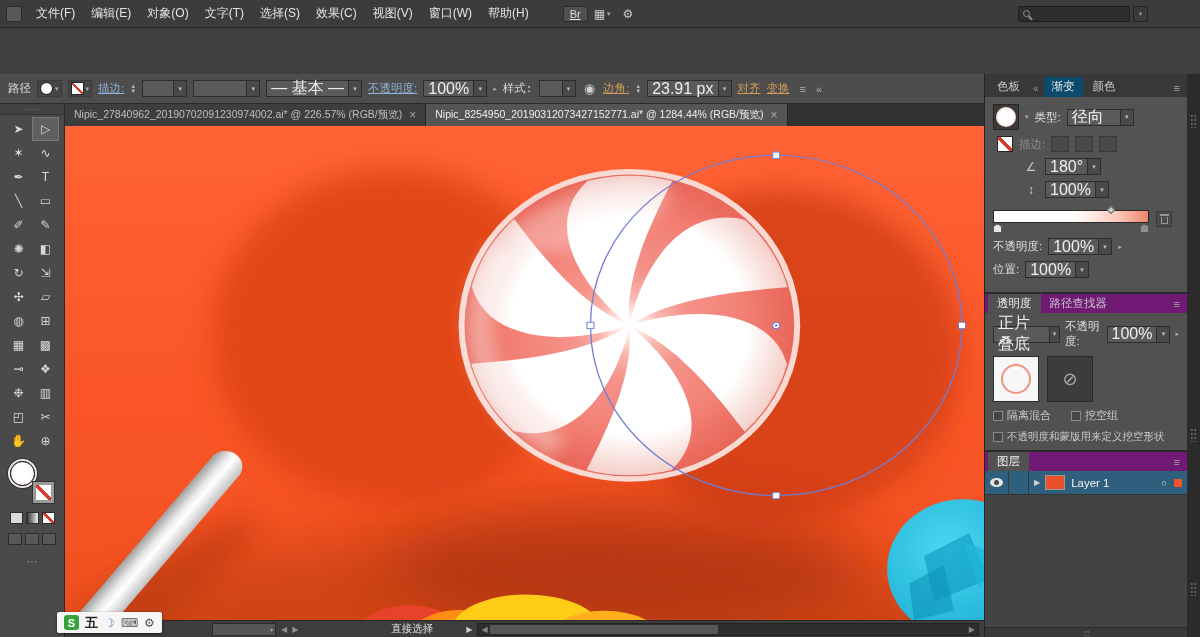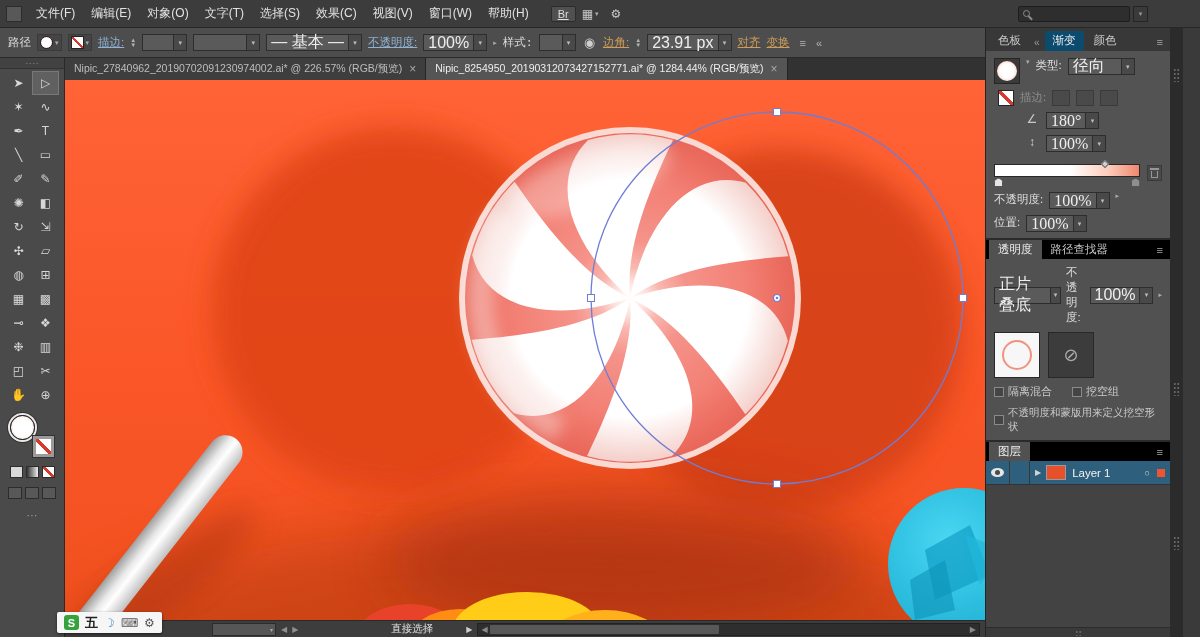--- a/index.html
+++ b/index.html
@@ -1,24 +1,24 @@
 <!DOCTYPE html>
 <html><head>
 <meta charset="utf-8">
 <style>
   * { box-sizing: border-box; margin: 0; padding: 0; }
   html,body { width:1200px; height:637px; overflow:hidden; }
   body { font-family:"Liberation Sans","DejaVu Sans",sans-serif; font-size:12px; color:#cccccc; background:#3f3f3f; user-select:none; }
-  .app { width:1200px; height:637px; display:flex; flex-direction:column; position:relative; }
+  .app { width:1200px; height:637px; display:flex; flex-direction:column; position:relative;gap:46px; }
 
   
   .menubar { flex:0 0 28px; background:#3c3c3c; border-bottom:1px solid #272727; display:flex; align-items:center; padding:0 6px; }
   .app-icon { width:16px; height:16px; background:#585858; border:1px solid #2c2c2c; margin-right:6px; }
   .menu-item { padding:3px 8px; color:#e2e2e2; font-size:12px; white-space:nowrap; }
-  .br-btn { margin-left:14px; padding:1px 6px; background:#505050; border:1px solid #2c2c2c; border-radius:2px; color:#ddd; font-size:11px;text-decoration:underline; }
+  .br-btn { margin-left:26px; padding:1px 6px; background:#505050; border:1px solid #2c2c2c; border-radius:2px; color:#ddd; font-size:11px;text-decoration:underline; }
   .icon-btn { display:flex; align-items:center; gap:2px; padding:2px 6px; color:#c8c8c8; font-size:12px; }
   .tiny-arw { font-size:7px; color:#aaa; }
   .search { margin-left:auto; display:flex; align-items:center; gap:3px; margin-right:46px; }
   .search-field { width:112px; height:16px; background:#2e2e2e; border:1px solid #1e1e1e; border-radius:2px; display:flex; align-items:center; padding:0 4px; gap:4px; }
   .mag { width:7px; height:7px; border:1.5px solid #8d8d8d; border-radius:50%; position:relative; flex:0 0 auto; }
   .mag::after { content:''; position:absolute; width:5px; height:1.5px; background:#8d8d8d; transform:rotate(45deg); right:-4px; bottom:-2px; }
   .search-input { flex:1; color:#ddd; font-size:11px; }
   .search-dd { width:15px; height:16px; background:#3a3a3a; border:1px solid #242424; color:#999; font-size:7px; display:flex; align-items:center; justify-content:center; }
 
   
@@ -87,52 +87,52 @@
 
   
   .ime { position:absolute; left:57px; bottom:4px; height:21px; background:#f6f6f6; border-radius:2px; box-shadow:0 1px 3px rgba(0,0,0,.55); display:flex; align-items:center; gap:6px; padding:0 7px; z-index:30; }
   .ime-s { width:15px; height:15px; background:#35a33c; color:#fff; border-radius:3px; font-weight:bold; font-size:11px; display:flex; align-items:center; justify-content:center; }
   .ime-mode { color:#222; font-size:13px; font-weight:bold; }
   .ime-ico { font-size:12px; color:#555; }
   .ime-ico.blue { color:#3a78c3; }
 
   
   .right-panel { flex:0 0 215px; display:flex; background:#3a3a3a; border-left:1px solid #242424; }
-  .panel-col { width:184px; display:flex; flex-direction:column; min-height:0; }
+  .panel-col { width:202px; display:flex; flex-direction:column; min-height:0; }
   .dock-edge { width:13px; background:#2b2b2b; display:flex; flex-direction:column; align-items:center; }
   .grip { width:7px; height:14px; background:radial-gradient(#666 1px, transparent 1.2px) 0 0/3.5px 4px; }
   .grip.g1{margin-top:40px;} .grip.g2{margin-top:300px;} .grip.g3{margin-top:140px;}
 
   .panel-tabs { flex:0 0 22px; background:#383838; display:flex; align-items:flex-end; padding:3px 4px 0; gap:2px; }
   .ptab { padding:2px 8px 3px; font-size:11.5px; color:#c6c6c6; }
   .ptab.active { background:#0c4a6e; color:#eee; border-radius:2px 2px 0 0; }
   .ptab-collapse { color:#9a9a9a; font-size:10px; padding:0 3px 3px; }
   .ptab-menu { margin-left:auto; color:#a8a8a8; font-size:11px; padding:0 3px 3px; }
 
   .gradient-panel { background:#535353; padding:7px 8px 6px; border-bottom:1px solid #2a2a2a; }
-  .g-row { display:flex; gap:6px; margin-bottom:6px;font-family:Liberation Serif, serif; }
+  .g-row { display:flex; align-items:center; gap:6px; margin-bottom:6px; }
   .g-thumb { width:26px; height:26px; background:#3a3a3a; border:1px solid #262626; display:flex; align-items:center; justify-content:center; }
   .g-thumb-circle { width:20px; height:20px; border-radius:50%; background:radial-gradient(circle,#fff 50%,#fdd9cd 72%,#f09a86 100%); }
   .g-label { color:#dedede; font-size:11.5px; }
   .g-label.dim { color:#8e8e8e; }
   .g-sm-swatch { width:16px; height:16px; border:1px solid #262626; background:linear-gradient(45deg, transparent 42%, #d53a2e 42%, #d53a2e 58%, transparent 58%), #fff; margin-left:4px; }
   .g-ico-btn { width:18px; height:16px; border:1px solid #3a3a3a; background:#4a4a4a; color:#8e8e8e; font-size:10px; display:flex; align-items:center; justify-content:center; }
   .g-ico { width:16px; text-align:center; color:#c9c9c9; font-size:12px; }
   .indent { margin-left:30px; }
   .gslider { display:flex; align-items:flex-start; gap:7px; margin:9px 0 4px; }
   .gbar-wrap { position:relative; width:156px; height:27px; }
   .gbar { position:absolute; top:3px; left:0; right:0; height:13px; border:1px solid #282828; background:linear-gradient(90deg,#ffffff 0%,#ffffff 52%,#fcc9b8 80%,#ee876c 100%); }
   .gstop { position:absolute; bottom:1px; width:9px; height:9px; background:#e6e6e6; border:1px solid #555; clip-path:polygon(50% 0,100% 38%,100% 100%,0 100%,0 38%); }
   .gstop.sel { background:#8f8f8f; }
   .gmid { position:absolute; top:0; left:74%; width:6px; height:6px; background:#d0d0d0; border:1px solid #666; transform:rotate(45deg); }
   .trash { width:16px; height:16px; border:1px solid #3a3a3a; background:#4a4a4a; display:flex; flex-direction:column; align-items:center; justify-content:center; gap:1px; margin-top:4px; }
   .trash-lid { width:9px; height:2px; background:#979797; }
   .trash-body { width:7px; height:7px; border:1.5px solid #979797; border-top:none; }
 
-  .phead { flex:0 0 20px; background:#000000; border-top:1px solid #2a2a2a; display:flex; align-items:center; padding:0 3px; }
+  .phead { flex:0 0 20px; background:#701a75; border-top:1px solid #2a2a2a; display:flex; align-items:center; padding:0 3px; }
   .phead-tab { padding:2px 9px; font-size:11.5px; color:#c6c6c6; }
   .phead-tab.active { background:#515151; color:#eee; }
   .phead-menu { margin-left:auto; color:#a8a8a8; font-size:11px; padding-right:4px; }
 
   .transp-body { background:#515151; padding:6px 8px; border-bottom:1px solid #2a2a2a; }
   .t-row { display:flex; align-items:center; gap:5px; margin-bottom:7px; }
   .t-thumbs { display:flex; align-items:flex-start; gap:8px; margin-bottom:6px; }
   .t-thumb { width:46px; height:46px; border:1px solid #282828; display:flex; align-items:center; justify-content:center; }
   .t-thumb.obj { background:#f7f7f7; }
   .t-ring { width:30px; height:30px; border:2px solid #f0937f; border-radius:50%; }
@@ -484,21 +484,21 @@
               </span>
           </div>
           <div class="g-row">
             <span class="g-label">不透明度:</span>
             <span class="combo w36">
               <span class="val">100%</span>
               <span class="arw">▾</span>
             </span>
             <span class="tiny-arw">▸</span>
           </div>
-          <div class="g-row" style="margin-bottom:0">
+          <div class="g-row" style="margin-bottom:8px">
             <span class="g-label">位置:</span>
             <span class="combo w36">
               <span class="val">100%</span>
               <span class="arw">▾</span>
             </span>
           </div>
         </div>
 
         <div class="phead">
           <span class="phead-tab active">透明度</span>

